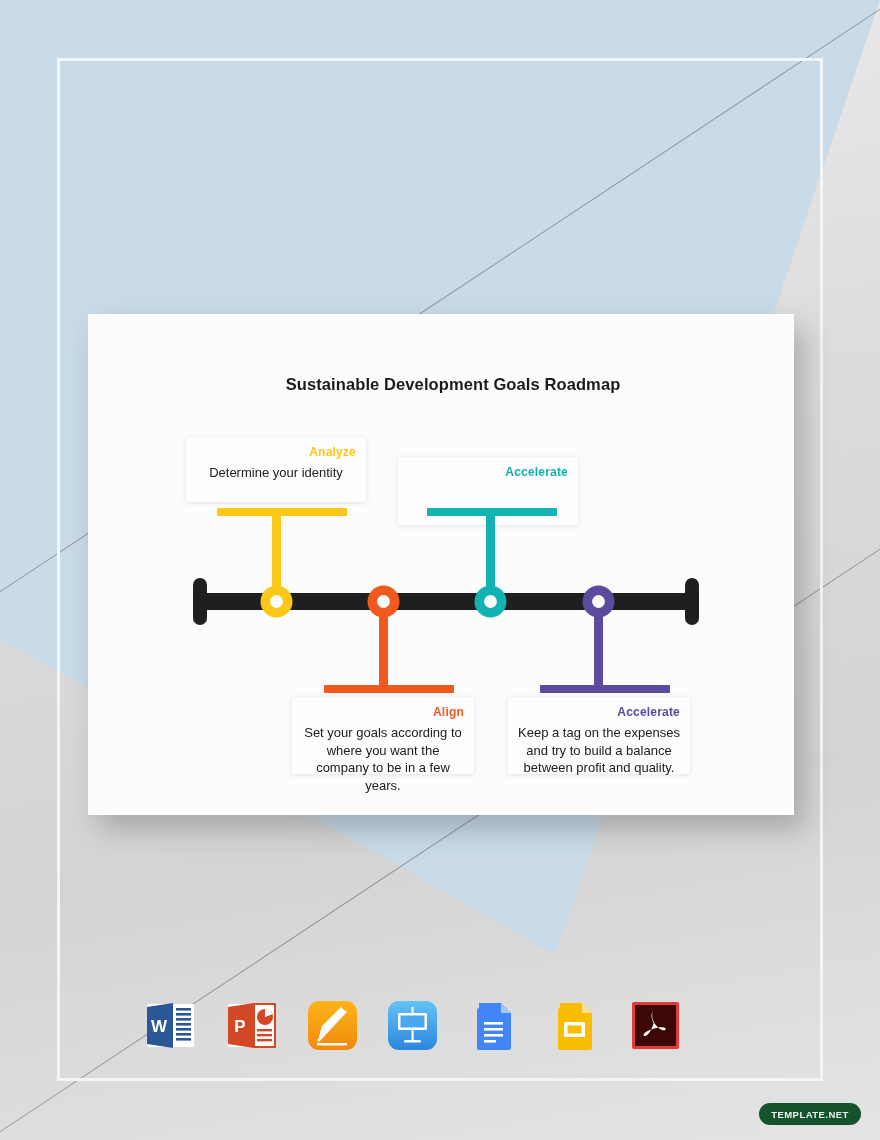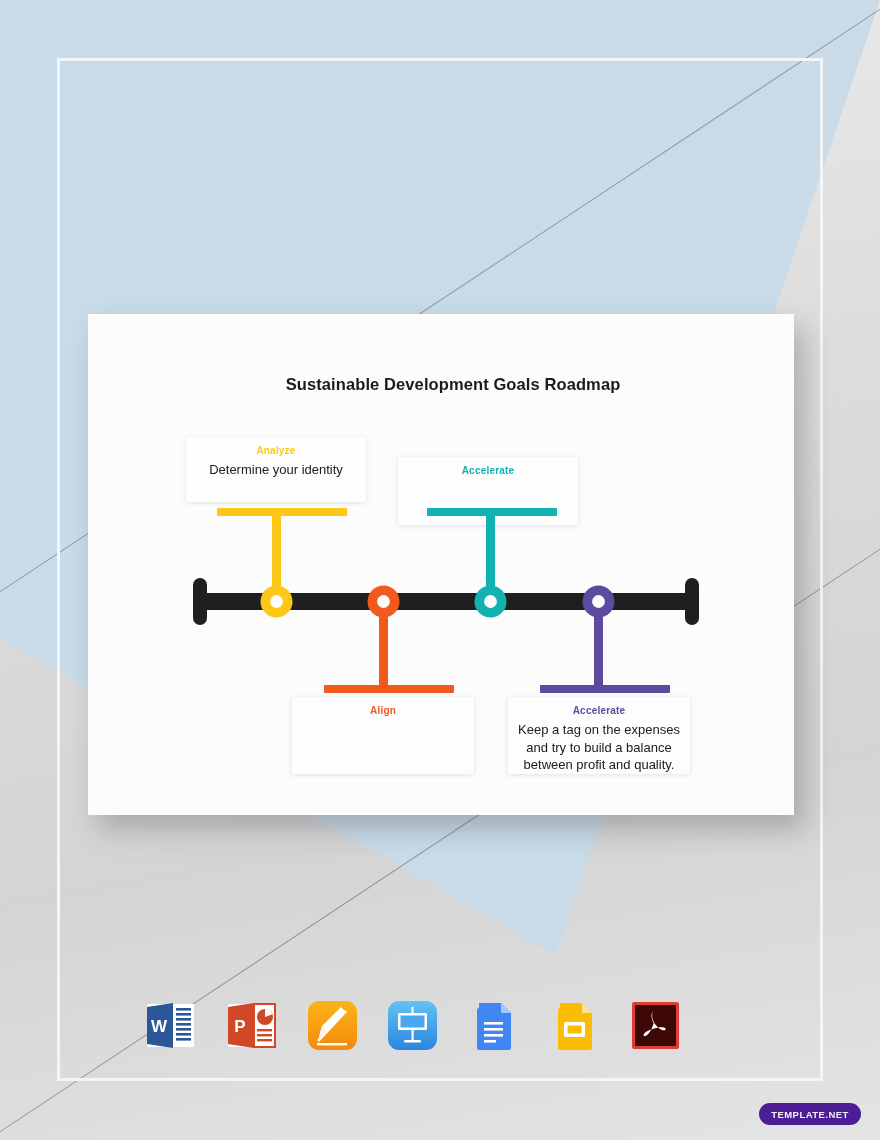--- a/index.html
+++ b/index.html
@@ -79,22 +79,22 @@
   }
 
   
   .card {
     position: absolute;
     background: #fdfdfd;
     box-shadow: 0 1px 5px rgba(120,125,130,.20);
     padding: 8px 10px 10px;
   }
   .card .card-title {
-    text-align: center;
-    font-size: 10px;
+    text-align: right;
+    font-size: 12px;
     font-weight: bold;
     margin-bottom: 5px;
     letter-spacing: .2px;
   }
   .card .card-desc {
     text-align: center;
     font-size: 13px;
     line-height: 1.35;
     color: #202020;
   }
@@ -127,21 +127,21 @@
   .app-icon { width: 55px; height: 55px; position: relative; }
 
   
   .watermark {
     position: absolute;
     right: 19px;
     bottom: 15px;
     width: 102px;
     height: 22px;
     border-radius: 11px;
-    background: #4c1d95;
+    background: #14532d;
     display: flex;
     align-items: center;
     justify-content: center;
     font-size: 9.5px;
     font-weight: bold;
     letter-spacing: .45px;
     color: #f4f4f4;
   }
   .watermark .wm-net { font-weight: bold; color:#efefef; }
 </style>
@@ -164,20 +164,21 @@
       <div class="card-title" style="color:#fcc817">Analyze</div>
       <div class="card-desc">Determine your identity</div>
     </div>
 
     <div class="card card-accelerate">
       <div class="card-title" style="color:#13b2b2">Accelerate</div>
     </div>
 
     <div class="card card-align">
       <div class="card-title" style="color:#f15a1e">Align</div>
+      <div class="card-desc">Set your goals according to where you want the company to be in a few years.</div>
     </div>
 
     <div class="card card-accountant">
       <div class="card-title" style="color:#5b4a9e">Accelerate</div>
       <div class="card-desc">Keep a tag on the expenses and try to build a balance between profit and quality.</div>
     </div>
 
     <svg class="timeline" viewBox="0 0 706 501">
 
       <g>

